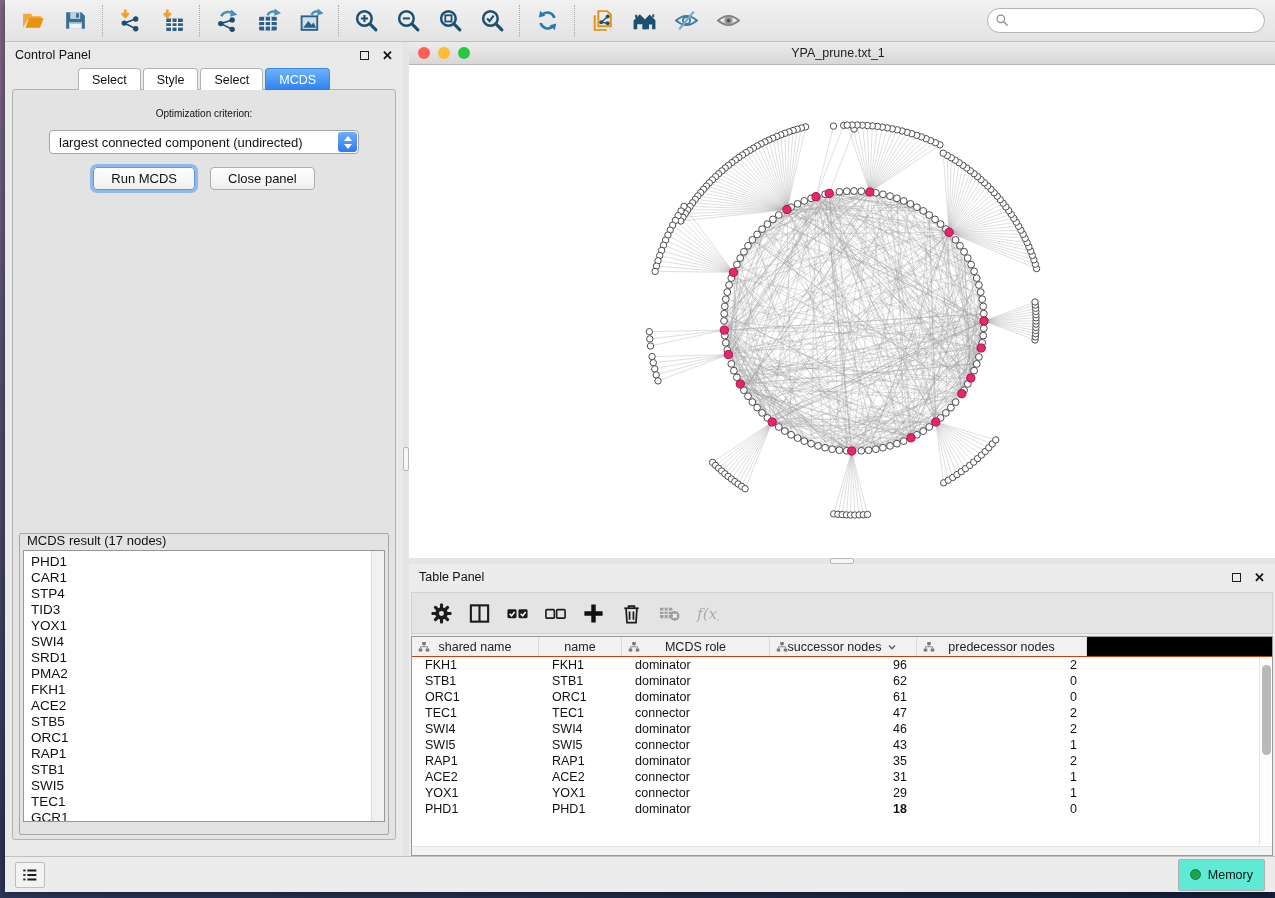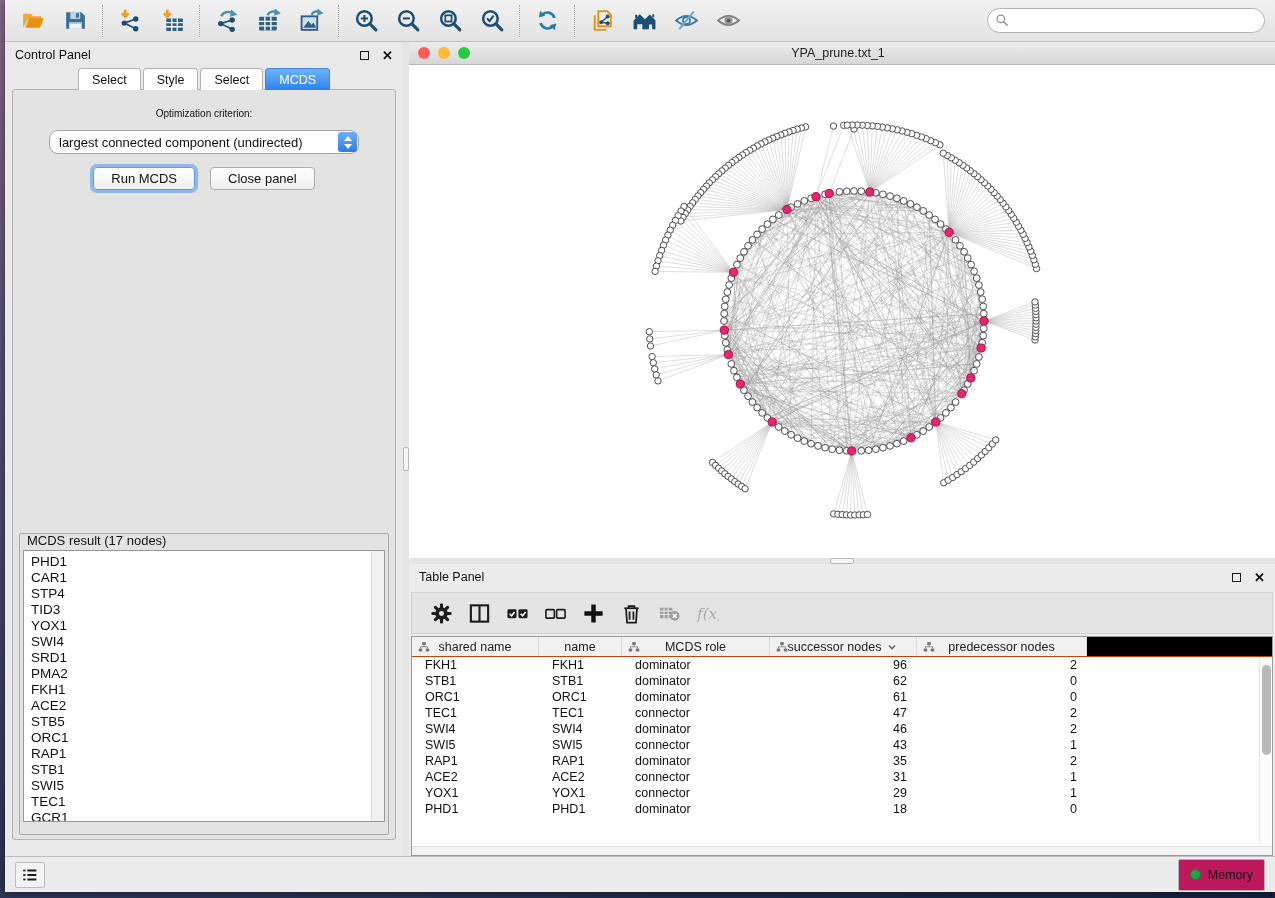--- a/index.html
+++ b/index.html
@@ -25,21 +25,21 @@
   .panel-titlebar{height:26px;flex:0 0 26px;display:flex;align-items:center;padding:0 10px;font-size:12.5px;color:#111}
   .win-btns{margin-left:auto;display:flex;gap:12px;align-items:center}
   .float-btn{width:12px;height:12px;display:flex;align-items:center;justify-content:center;background:none;border:none;cursor:pointer}
   .float-square{width:9px;height:9px;border:1.6px solid #1a1a1a;display:block}
   .close-btn{background:none;border:none;font-size:13px;font-weight:bold;color:#111;cursor:pointer;line-height:1}
   .cp-tabs{display:flex;justify-content:center;position:relative;z-index:2}
   .tab{height:22px;padding:0 13px;font-size:12.5px;background:#fff;border:1px solid #b4b4b4;border-bottom:none;border-radius:4px 4px 0 0;margin:0 1px;cursor:pointer;display:flex;align-items:center;color:#111}
   .tab.active{background:linear-gradient(#6db3fa,#2c82f0);border-color:#3f87e0;color:#fff}
   .cp-body{flex:1;margin:0 7px 16px;margin-top:-1px;background:#e3e3e3;border:1px solid #b2b2b2;border-radius:3px;display:flex;flex-direction:column;padding:18px 6px 4px;min-height:0}
   .opt-label{text-align:center;font-size:10px;color:#111}
-  .mac-select{margin:11px 30px 0;height:24px;background:#fff;border:1px solid #a5a5a5;border-radius:9px;display:flex;align-items:center;font-size:13px;padding:0 24px 0 9px;position:relative;cursor:pointer;color:#111;white-space:nowrap}
+  .mac-select{margin:11px 30px 0;height:24px;background:#fff;border:1px solid #a5a5a5;border-radius:4px;display:flex;align-items:center;font-size:13px;padding:0 24px 0 9px;position:relative;cursor:pointer;color:#111;white-space:nowrap}
   .stepper{position:absolute;right:1px;top:1px;bottom:1px;width:19px;border-radius:3px;background:linear-gradient(#6cb0fb,#2e7af1);display:flex;flex-direction:column;align-items:center;justify-content:center;gap:3px}
   .chev-up{width:0;height:0;border-left:4px solid transparent;border-right:4px solid transparent;border-bottom:5px solid #fff}
   .chev-down{width:0;height:0;border-left:4px solid transparent;border-right:4px solid transparent;border-top:5px solid #fff}
   .btn-row{display:flex;justify-content:center;gap:15px;margin-top:13px}
   .push-btn{height:23px;padding:0 17px;background:linear-gradient(#ffffff,#efefef);border:1px solid #adadad;border-radius:4px;font-size:13px;cursor:pointer;color:#111}
   .push-btn.focused{box-shadow:0 0 0 3px rgba(98,162,240,.65);border-color:#5f9ae6}
   .mcds-box{margin-top:auto;border:1px solid #a8a8a8;border-radius:2px;height:302px;display:flex;flex-direction:column;padding:1px 3px 12px;position:relative;background:#e3e3e3}
   .mcds-legend{font-size:13px;color:#111;position:relative;top:-2px;margin-left:4px}
   .mcds-list{flex:1;background:#fff;border:1px solid #979797;position:relative;font-size:13.5px;line-height:16px;padding:3px 0 0 7px;overflow:hidden;color:#111}
   .mcds-item{height:16px}
@@ -81,21 +81,21 @@
   .tp-tabs{height:28px;flex:0 0 28px;display:flex;justify-content:center;align-items:center}
   .seg{display:flex;border:1px solid #b2b2b2;border-radius:5px;overflow:hidden;background:#fff}
   .seg-btn{height:21px;padding:0 12px;font-size:12.5px;display:flex;align-items:center;background:#fff;border:none;border-right:1px solid #c6c6c6;cursor:pointer;color:#111}
   .seg-btn:last-child{border-right:none}
   .seg-btn.active{background:linear-gradient(#66aefb,#2e7ef2);color:#fff}
 
   
   .status-bar{height:36px;flex:0 0 36px;background:#ececec;border-top:1px solid #c0c0c0;display:flex;align-items:center;padding:0 10px}
   .list-btn{width:30px;height:26px;border:1px solid #bdbdbd;background:#f3f3f3;border-radius:2px;display:flex;align-items:center;justify-content:center;cursor:pointer}
   .list-btn svg{width:18px;height:18px}
-  .memory-btn{margin-left:auto;height:32px;border:1px solid #b0b0b0;background:#be185d;border-radius:2px;display:flex;align-items:center;gap:7px;padding:0 11px;font-size:12.5px;cursor:pointer;color:#111}
+  .memory-btn{margin-left:auto;height:32px;border:1px solid #b0b0b0;background:#5eead4;border-radius:2px;display:flex;align-items:center;gap:7px;padding:0 11px;font-size:12.5px;cursor:pointer;color:#111}
   .mem-dot{width:11px;height:11px;border-radius:50%;background:#1fa34a;border:1px solid #12813a}
 </style>
 </head>
 <body>
 
 <svg width="0" height="0" style="position:absolute">
   <defs>
     <symbol id="sym-open-folder" viewBox="0 0 24 24">
         <path d="M2 19 V5.5 h7.5 l2 2.5 h8 v3 H6.5 Z" fill="#f3a73a"></path>
         <path d="M4.2 19 L7.8 9.8 h14 L18.3 19 Z" fill="#e8930c"></path>
@@ -1566,21 +1566,21 @@
                 <div class="td" style="width: 127px; flex: 0 0 127px;">YOX1</div>
                 <div class="td" style="width: 83px; flex: 0 0 83px;">YOX1</div>
                 <div class="td" style="width: 148px; flex: 0 0 148px;">connector</div>
                 <div class="td num" style="width: 147px; flex: 0 0 147px;">29</div>
                 <div class="td num" style="width: 170px; flex: 0 0 170px;">1</div>
               </div>
               <div class="tr">
                 <div class="td" style="width: 127px; flex: 0 0 127px;">PHD1</div>
                 <div class="td" style="width: 83px; flex: 0 0 83px;">PHD1</div>
                 <div class="td" style="width: 148px; flex: 0 0 148px;">dominator</div>
-                <div class="td num" style="width: 147px; flex: 0 0 147px;">18</div>
+                <div class="td num" style="width: 147px; flex: 0 0 147px; font-weight: bold;">18</div>
                 <div class="td num" style="width: 170px; flex: 0 0 170px;">0</div>
               </div>
             </div>
           <div class="hscroll"></div>
           <div class="vscroll">
               <div class="vthumb"></div>
             </div>
         </div>
       </div>
     </div>

